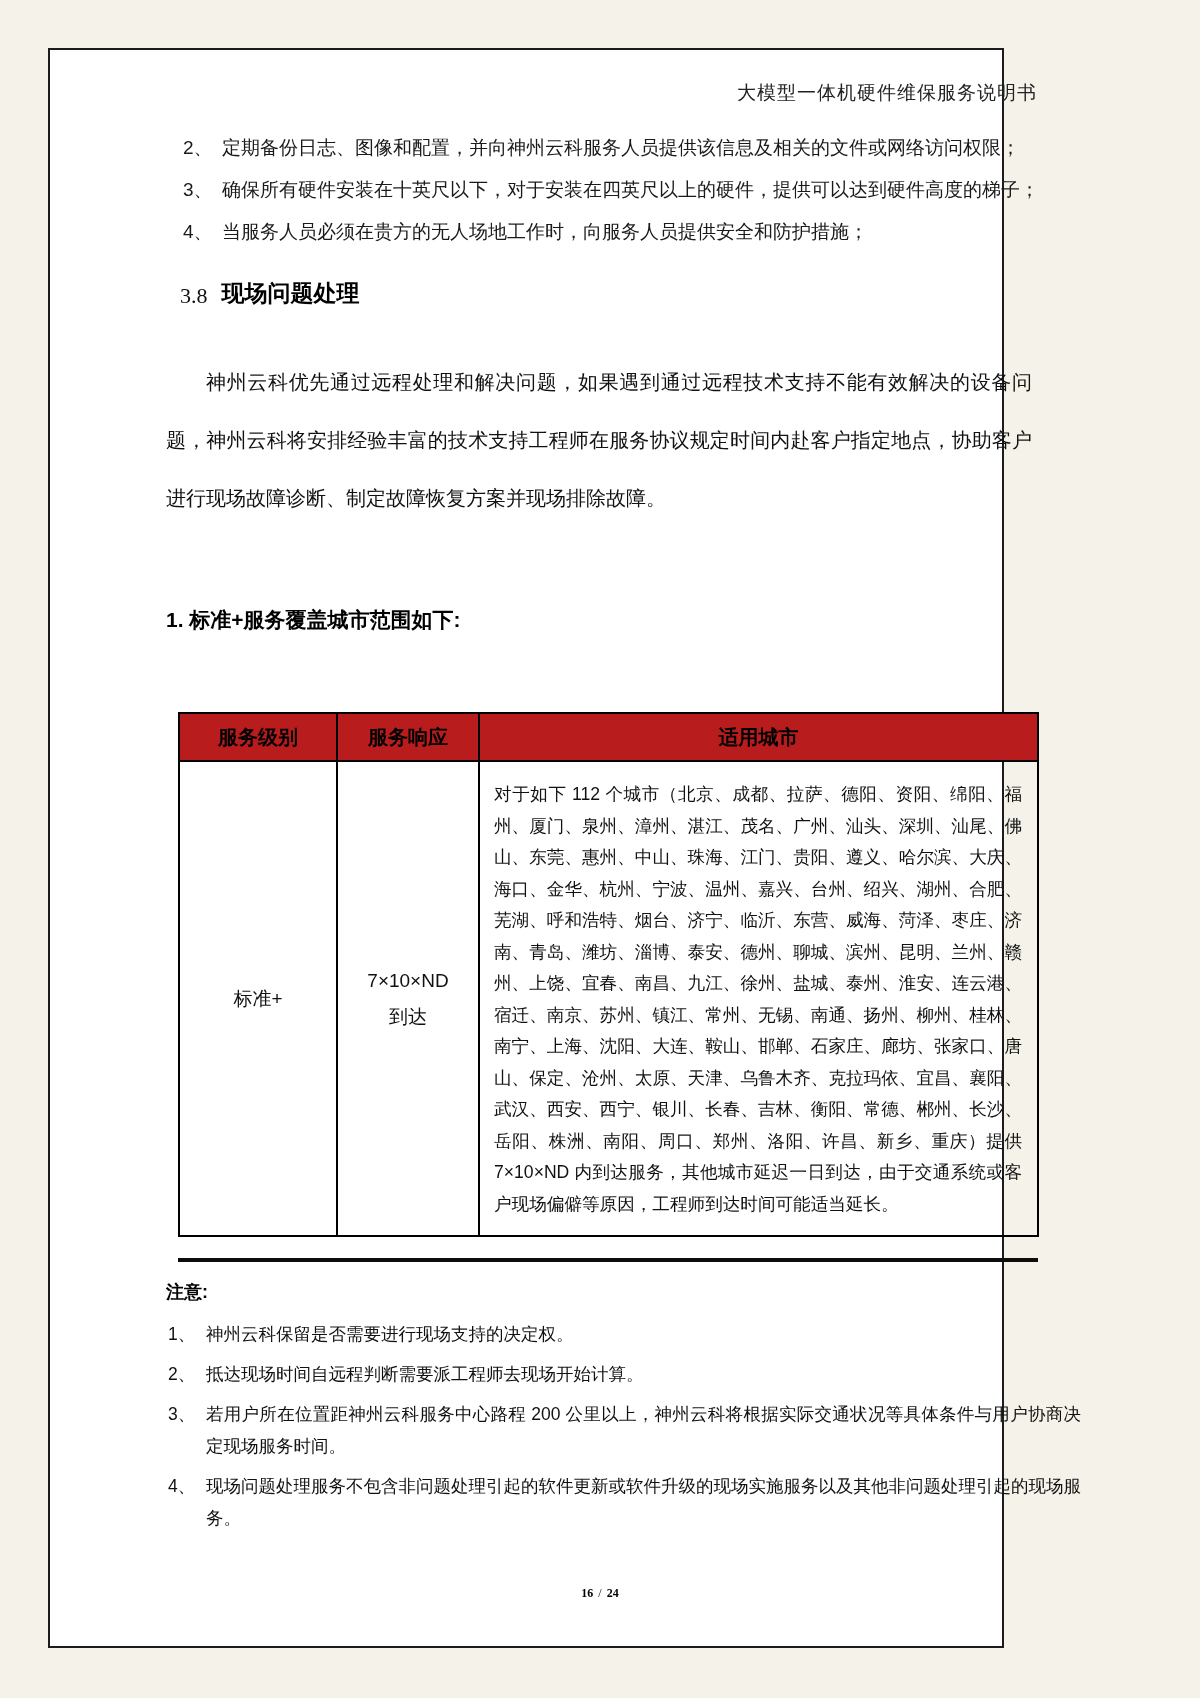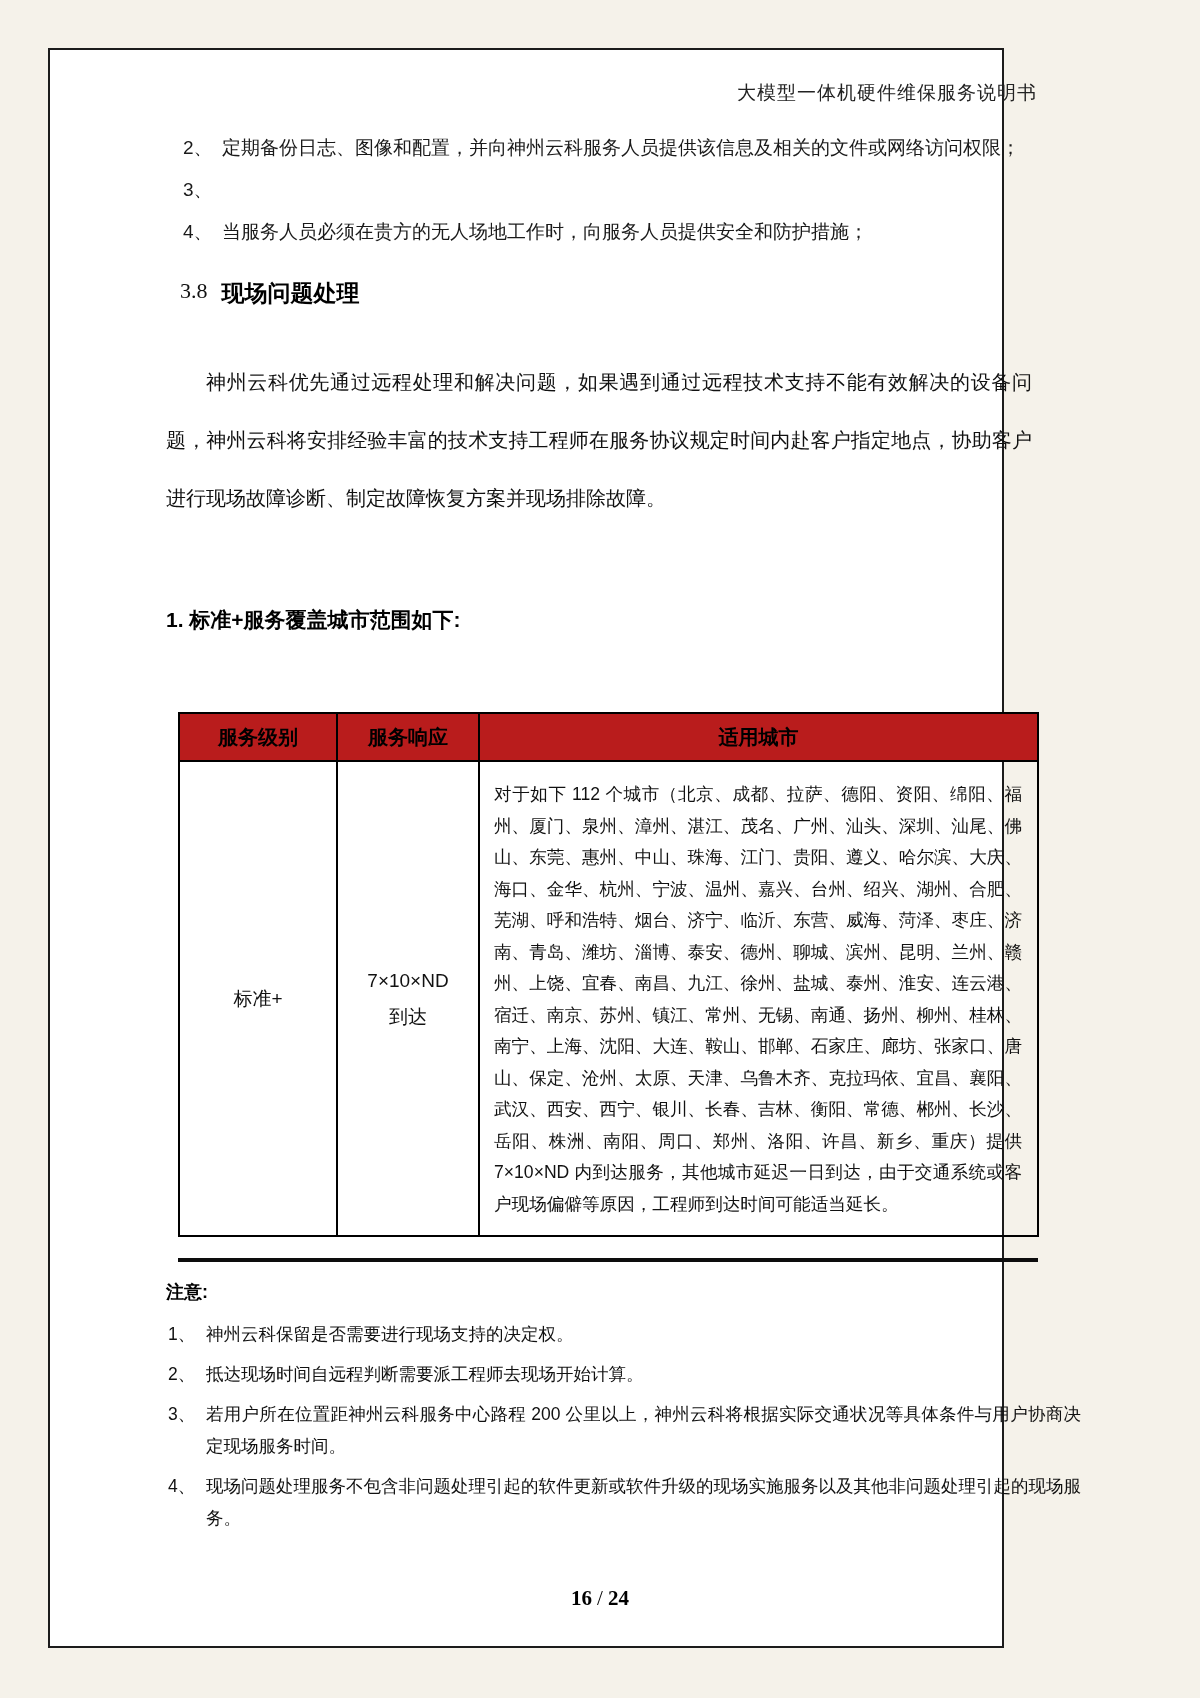--- a/index.html
+++ b/index.html
@@ -24,21 +24,21 @@
     position:absolute;top:30px;right:113px;
     font-family:"Liberation Serif", serif;
     font-size:19px;color:#222;letter-spacing:1px;
   }
 
   .obligations{position:absolute;top:86px;left:133px;width:900px;}
   .obligation-row{display:flex;height:42px;align-items:flex-start;font-size:19px;line-height:24px;}
   .obligation-num{width:39px;flex:0 0 39px;}
   .obligation-text{flex:1;}
 
-  .section-heading{position:absolute;top:228px;left:130px;display:flex;align-items:flex-start;}
+  .section-heading{position:absolute;top:228px;left:130px;display:flex;align-items:flex-end;}
   .section-number{font-family:"Liberation Serif", serif;font-size:22px;color:#111;}
   .section-title{font-size:23px;font-weight:bold;margin-left:14px;color:#000;}
 
   .para{
     position:absolute;left:116px;width:866px;
     font-size:20px;line-height:58px;
     text-align:justify;text-indent:2em;color:#111;
   }
   .para-1{top:303px;}
   .para-2{top:487px;}
@@ -85,40 +85,41 @@
   }
   .notes{position:absolute;top:1268px;left:118px;width:915px;}
   .note-row{display:flex;font-size:17.5px;line-height:32px;margin-bottom:8px;color:#111;}
   .note-num{width:38px;flex:0 0 38px;}
   .note-text{flex:1;max-width:875px;text-align:justify;}
 
   .footer{
     position:absolute;top:1536px;left:0;width:100%;
     text-align:center;
     font-family:"Liberation Serif", serif;
-    font-size:21px;color:#000;
+    font-size:12px;color:#000;
   }
   .footer .num{font-weight:bold;}
   .footer .sep{padding:0 5px;}
 </style>
 </head>
 <body>
 
 <div class="page-frame">
   <div class="content">
 
     <div class="header-title">大模型一体机硬件维保服务说明书</div>
 
     <div class="obligations">
       <div class="obligation-row">
         <span class="obligation-num">2、</span>
         <span class="obligation-text">定期备份日志、图像和配置，并向神州云科服务人员提供该信息及相关的文件或网络访问权限；</span>
       </div>
       <div class="obligation-row">
         <span class="obligation-num">3、</span>
+        <span class="obligation-text">确保所有硬件安装在十英尺以下，对于安装在四英尺以上的硬件，提供可以达到硬件高度的梯子；</span>
       </div>
       <div class="obligation-row">
         <span class="obligation-num">4、</span>
         <span class="obligation-text">当服务人员必须在贵方的无人场地工作时，向服务人员提供安全和防护措施；</span>
       </div>
     </div>
 
     <div class="section-heading">
       <span class="section-number">3.8</span>
       <span class="section-title">现场问题处理</span>

